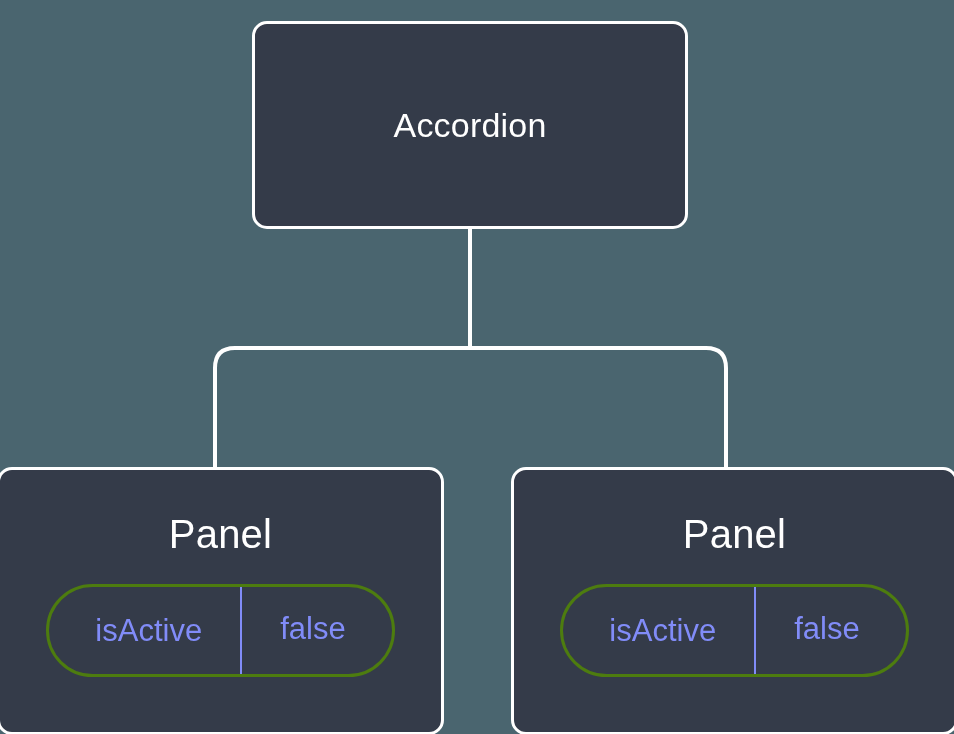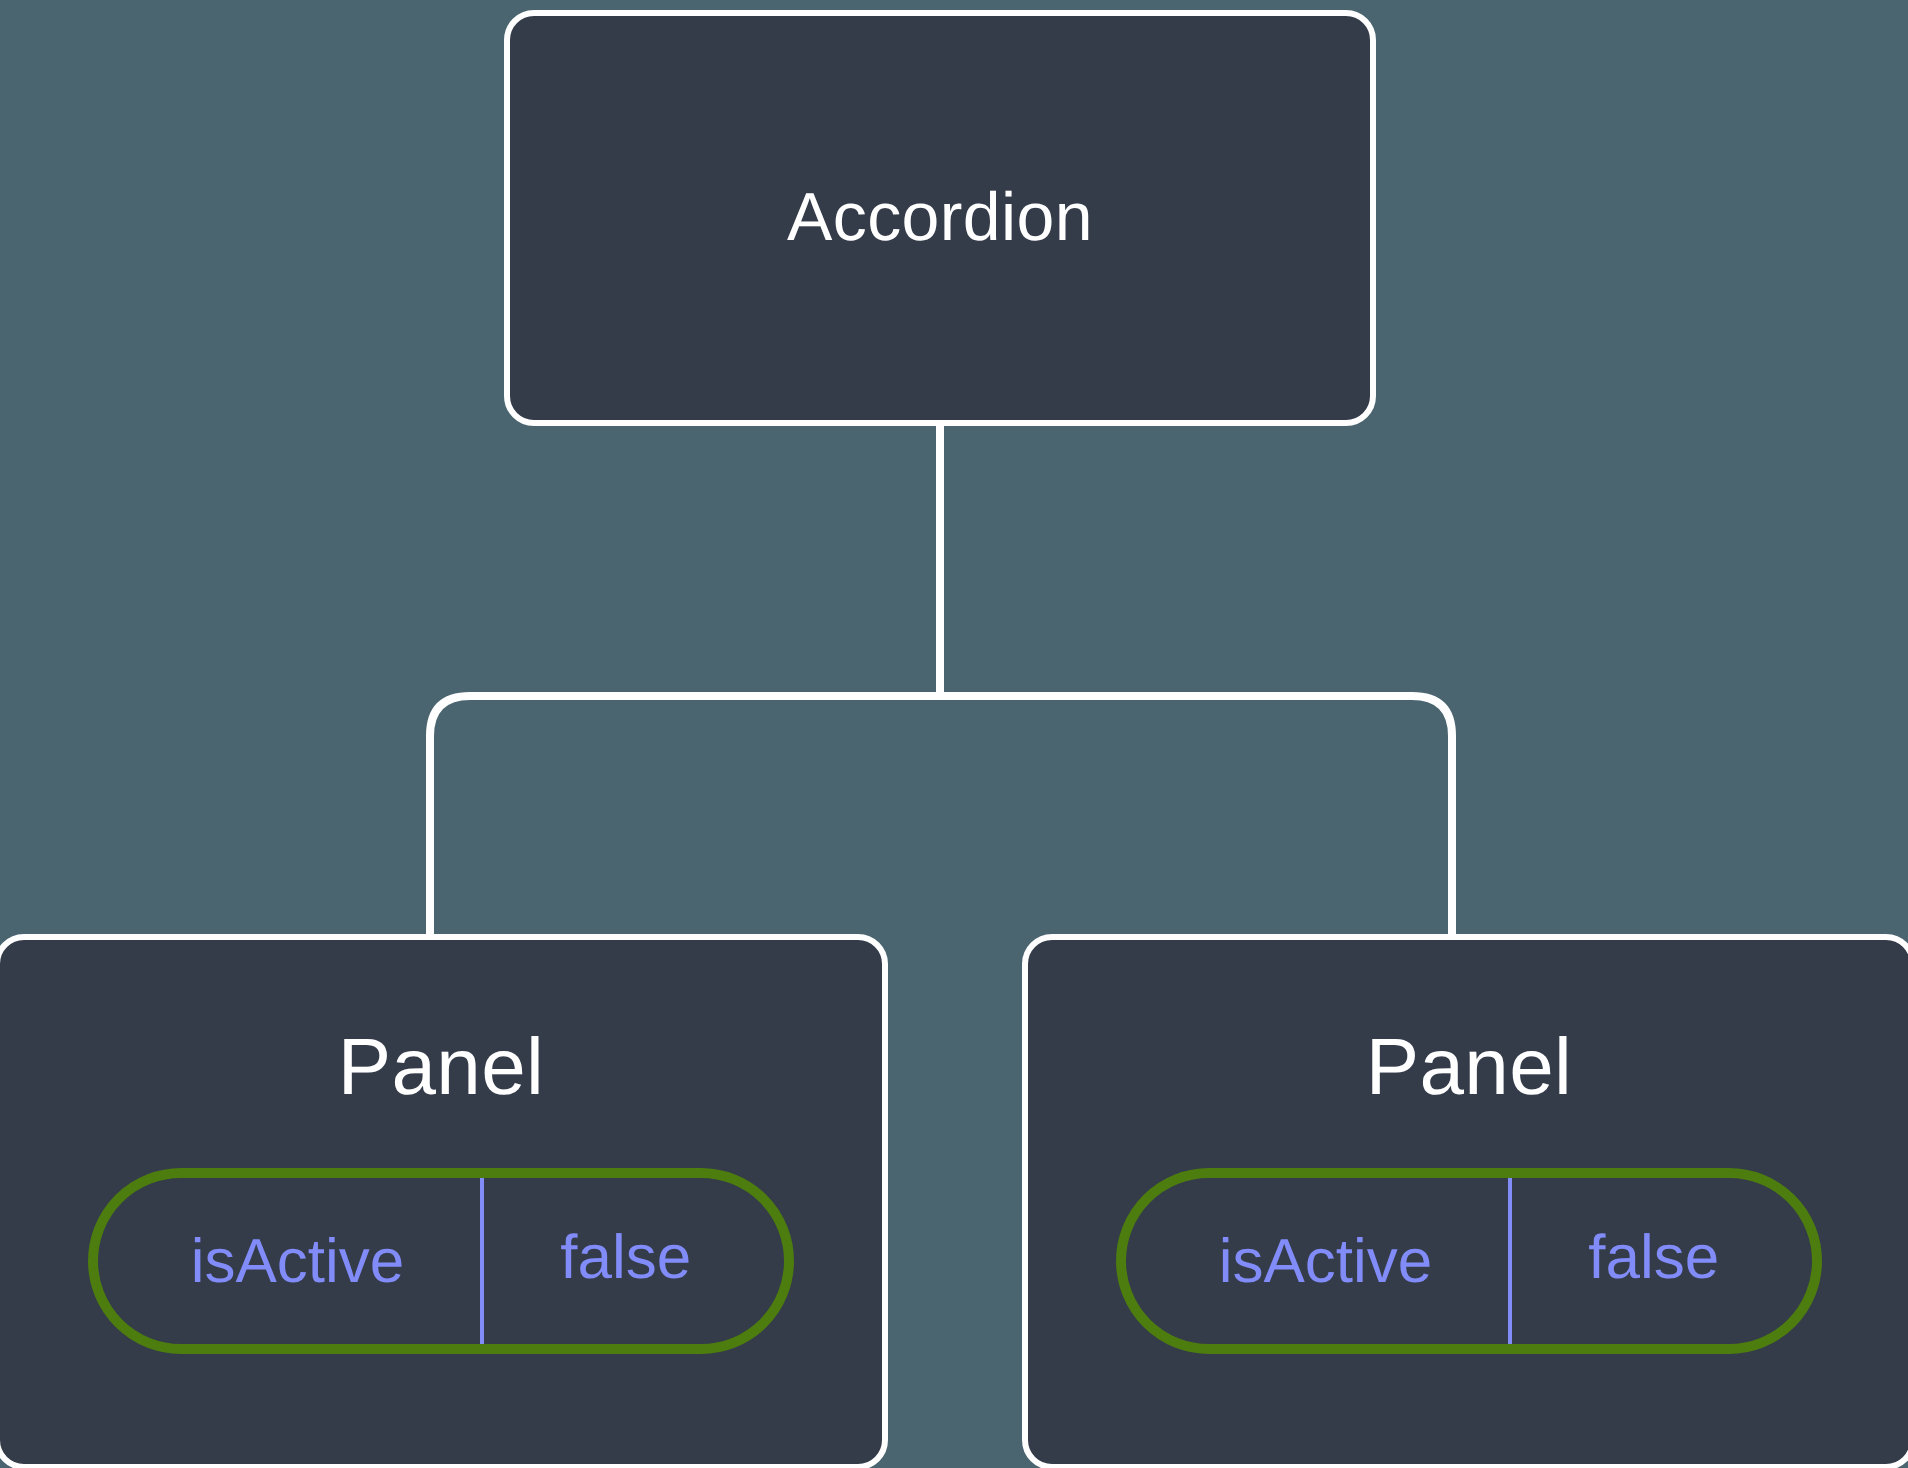--- a/index.html
+++ b/index.html
@@ -37,21 +37,21 @@
     background: #343b49;
     border: 3px solid #ffffff;
     border-radius: 15px;
     display: flex;
     flex-direction: column;
     align-items: center;
     z-index: 2;
   }
   .node-root {
     left: 252px;
-    top: 5px;
+    top: 21px;
     width: 436px;
     height: 208px;
     justify-content: center;
   }
   .node-child-left {
     left: -3px;
     top: 467px;
     width: 447px;
     height: 268px;
     justify-content: flex-start;
@@ -79,21 +79,21 @@
   .node-child-right .node-title {
     font-size: 40px;
   }
 
   
   .badge {
     margin-top: 30px;
     display: flex;
     align-items: stretch;
     box-sizing: border-box;
-    border: 5px solid #4d7c0f;
+    border: 3px solid #4d7c0f;
     border-radius: 999px;
     height: 93px;
     background: transparent;
   }
   .badge-key,
   .badge-val {
     display: flex;
     align-items: center;
     justify-content: center;
     color: #818cf8;

